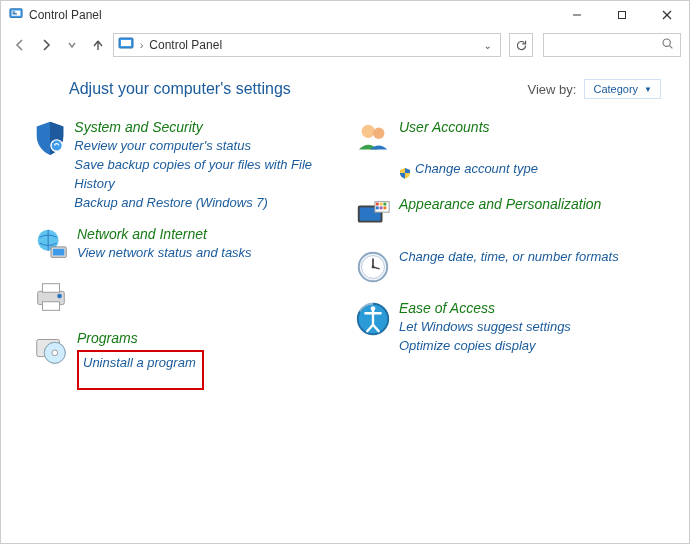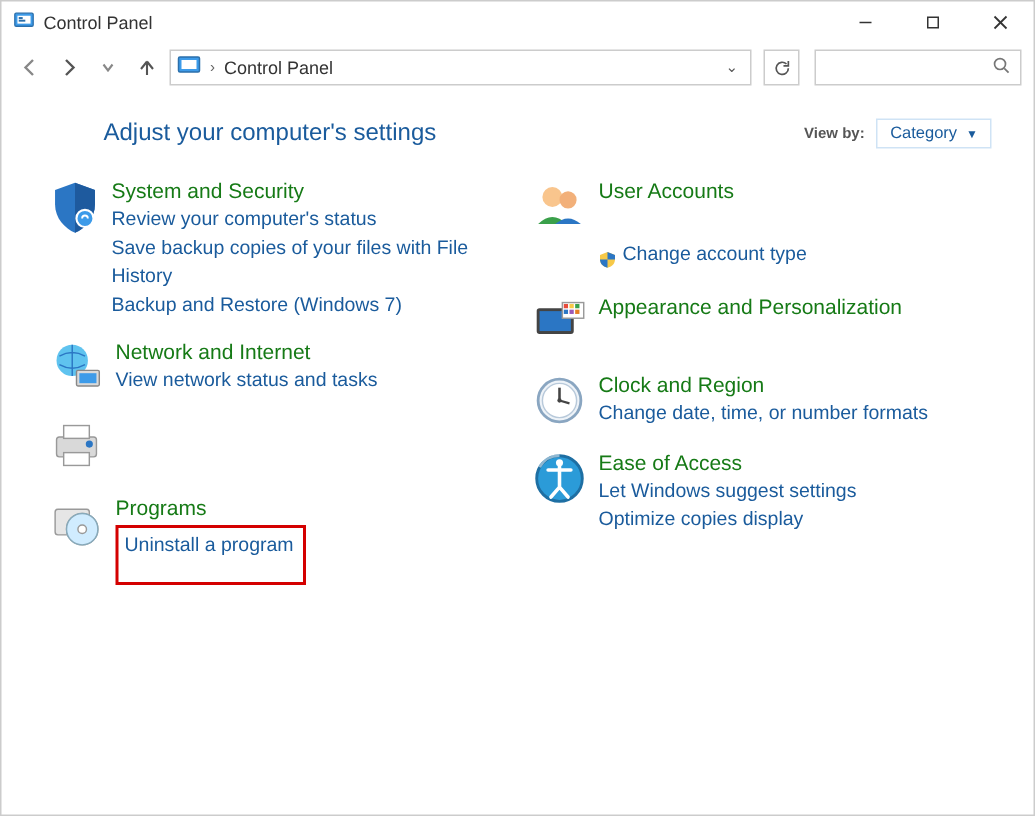--- a/index.html
+++ b/index.html
@@ -24,25 +24,25 @@
   .addr-drop { margin-left: auto; color: #555; font-size: 10px; padding: 0 4px; }
   .refresh { width: 24px; height: 24px; border: 1px solid #ccc; display:flex; align-items:center; justify-content:center; margin-left:4px; }
   .searchbox { width: 138px; height: 24px; border: 1px solid #ccc; display: flex; align-items: center; padding: 0 6px; margin-left: 6px; }
   .searchbox .mag { margin-left: auto; color: #666; }
 
   
   .content { padding: 18px 28px 10px 28px; }
   .header-row { display: flex; align-items: center; margin-bottom: 20px; margin-left: 40px; }
   .adjust { color: #1a5b9c; font-size: 16px; }
   .viewby-wrap { margin-left: auto; display:flex; align-items:center; gap:8px; }
-  .viewby-lbl { color: #555; font-size: 10px; font-weight: bold; }
+  .viewby-lbl { color: #555; font-size: 13px; }
   .viewby-sel { border: 1px solid #cfe3f5; padding: 3px 8px; color: #1a5b9c; font-size: 11px; display:flex; align-items:center; gap:6px; }
   .viewby-sel .tri { font-size: 8px; }
 
-  .columns { display: flex; gap: 12px; }
+  .columns { display: flex; gap: 12px; font-style: italic; }
   .col { flex: 1; }
   .category { display: flex; margin-bottom: 14px; }
   .cat-icon { width: 44px; display:flex; justify-content:center; }
   .cat-icon svg { width: 38px; height: 38px; }
   .cat-body { padding-left: 4px; }
   .cat-title { color: #167a16; font-size: 14px; margin-bottom: 2px; }
   .cat-link { color: #1a5b9c; font-size: 13px; line-height: 1.45; cursor: pointer; display:block; }
   .highlight { border: 2px solid #d40000; padding: 2px 6px 15px 4px; display: inline-block; margin-top:2px; }
   .shield-badge { display:inline-flex; align-items:flex-end; gap:4px;margin-top:23px; }
   .shield-badge svg { width:12px; height:12px; }
@@ -250,21 +250,20 @@
         <div class="cat-icon">
           <svg viewBox="0 0 40 40">
               <circle cx="20" cy="20" r="15" fill="#eef3f8" stroke="#8aa6c1" stroke-width="2"></circle>
               <circle cx="20" cy="20" r="12" fill="#fff" stroke="#b8c9da"></circle>
               <line x1="20" y1="20" x2="20" y2="11" stroke="#444" stroke-width="1.8"></line>
               <line x1="20" y1="20" x2="27" y2="22" stroke="#444" stroke-width="1.5"></line>
               <circle cx="20" cy="20" r="1.5" fill="#444"></circle>
             </svg>
         </div>
         <div class="cat-body">
-          <div class="cat-title">Clock and Region</div>
           <span class="cat-link">Change date, time, or number formats</span>
         </div>
       </div>
 
       <div class="category">
         <div class="cat-icon">
           <svg viewBox="0 0 40 40">
               <circle cx="20" cy="20" r="16" fill="#2b9bd8"></circle>
               <circle cx="20" cy="20" r="16" fill="none" stroke="#1e6fa3" stroke-width="2"></circle>
               <path d="M12 14 L28 14 M20 11 V26 M20 26 L14 33 M20 26 L26 33" stroke="#fff" stroke-width="2.5" stroke-linecap="round"></path>

